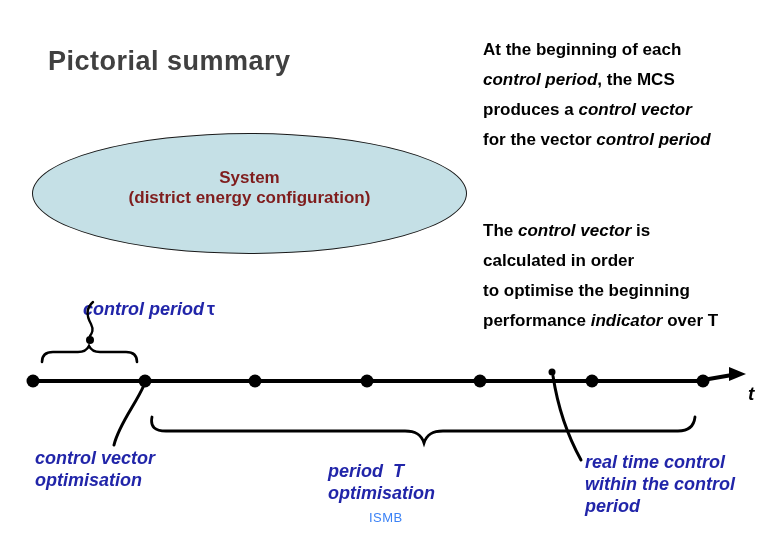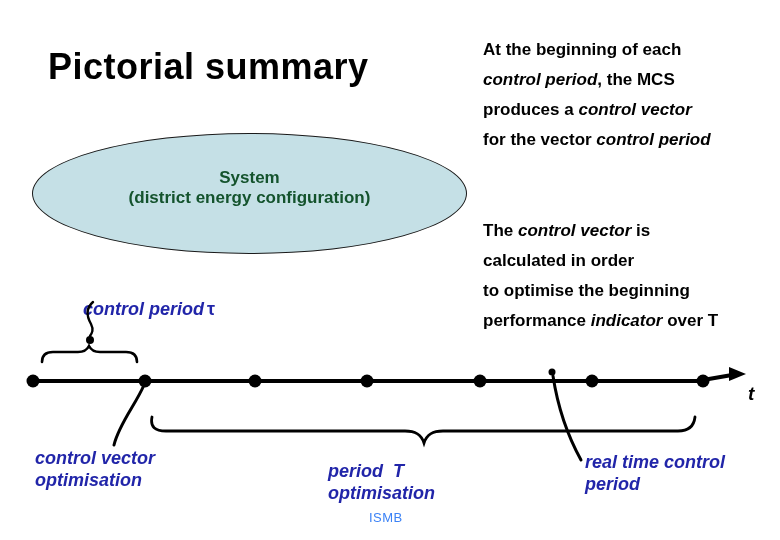--- a/index.html
+++ b/index.html
@@ -2,34 +2,34 @@
 <html><head>
 <meta charset="utf-8">
 <style>
   html,body{margin:0;padding:0;background:#888;}
   .slide{
     position:relative;width:780px;height:540px;background:#ffffff;
     font-family:"Liberation Sans", sans-serif;overflow:hidden;
   }
   .title{
     position:absolute;left:48px;top:46px;margin:0;
-    font-size:36px;font-weight:bold;color:#000000;letter-spacing:.5px;
+    font-size:27px;font-weight:bold;color:#404040;letter-spacing:.5px;
   }
   .para{
     position:absolute;left:483px;width:300px;
     font-size:17px;font-weight:bold;color:#000;line-height:30px;
   }
   .para-top{top:35px;}
   .para-mid{top:216px;}
   .pline{white-space:nowrap;}
   .it{font-style:italic;}
   .ellipse{
     position:absolute;left:32px;top:133px;width:433px;height:119px;
     background:#c5e0e6;border:1px solid #1a1a1a;border-radius:50%;
-    text-align:center;color:#14532d;font-size:17px;font-weight:bold;
+    text-align:center;color:#7f1d1d;font-size:17px;font-weight:bold;
   }
   .ellipse-line1{margin-top:34px;}
   .ellipse-line2{}
   .cp-label{
     position:absolute;left:63px;top:278px;
     font-size:18px;font-weight:bold;color:#2125a9;white-space:pre;
   }
   .cp-label .tau{font-style:normal;margin-left:3px;}
   .diagram-svg{position:absolute;left:0;top:0;}
   .dlabel{
@@ -128,20 +128,21 @@
     <div class="line">optimisation</div>
   </div>
 
   <div class="dlabel lbl-opt">
     <div class="line">period  T</div>
     <div class="line">optimisation</div>
   </div>
 
   <div class="dlabel lbl-rtc">
     <div class="line">real time control</div>
+    <div class="line">within the control</div>
     <div class="line">period</div>
   </div>
 
   <div class="t-label">t</div>
 
   <div class="footer">ISMB</div>
 
 </div>
 
 </body></html>

